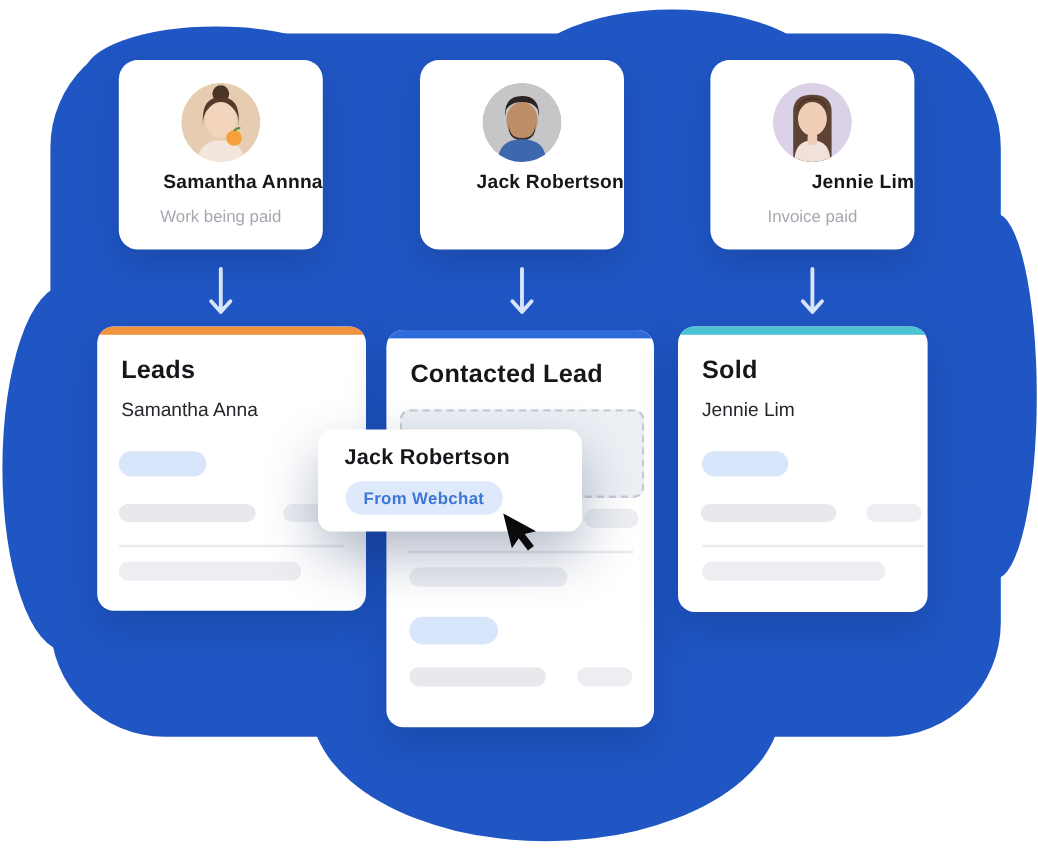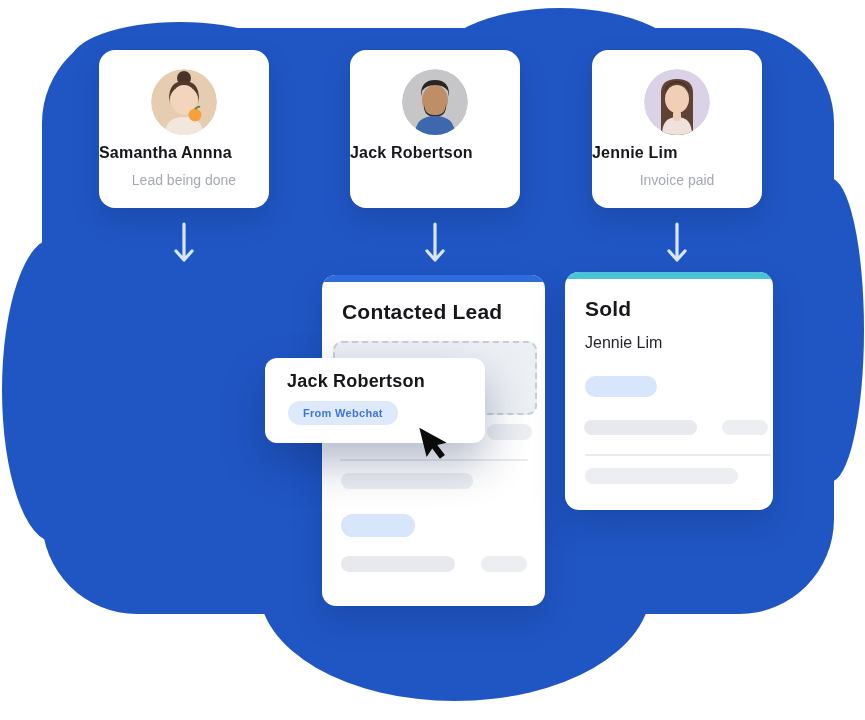--- a/index.html
+++ b/index.html
@@ -14,21 +14,21 @@
   .person-card{
     position:absolute;top:50px;width:170px;height:158px;background:#fff;
     border-radius:16px;box-shadow:0 12px 28px rgba(8,30,80,.20);
   }
   .avatar{
     position:absolute;top:19px;left:50%;transform:translateX(-50%);
     width:66px;height:66px;border-radius:50%;overflow:hidden;
   }
   .avatar svg{display:block;width:66px;height:66px;}
   .person-name{
-    position:absolute;top:94px;left:0;right:0;text-align:left;
+    position:absolute;top:94px;left:0;right:0;text-align:right;
     font-size:16px;font-weight:700;color:#15171b;letter-spacing:.2px;
   }
   .person-status{
     position:absolute;top:122px;left:0;right:0;text-align:center;
     font-size:14px;font-weight:400;color:#a4a8b0;
   }
 
   
   .arrow{position:absolute;top:222px;width:22px;height:44px;}
 
@@ -63,21 +63,21 @@
     background:#fff;border-radius:12px;
     box-shadow:0 20px 44px rgba(8,30,80,.30);
   }
   .drag-name{
     position:absolute;left:22px;top:13px;
     font-size:18px;font-weight:700;color:#15171b;letter-spacing:.2px;
   }
   .drag-badge{
     position:absolute;left:23px;top:43px;
     padding:6px 15px;border-radius:999px;
-    font-size:11px;font-weight:700;letter-spacing:.3px;
+    font-size:14px;font-weight:700;letter-spacing:.3px;
   }
   .cursor{position:absolute;left:421px;top:424px;width:30px;height:38px;transform:rotate(-14deg);}
 </style>
 </head>
 <body>
 
 <div class="stage">
 
   <svg class="blob" viewBox="0 0 865 720" aria-hidden="true">
     <g fill="#2056C4">
@@ -96,21 +96,21 @@
         <circle cx="33" cy="33" r="33" fill="#E6CDB2"></circle>
         <circle cx="33" cy="9" r="7" fill="#4A3428"></circle>
         <path d="M18 30 Q18 12 33 12 Q48 12 48 30 L48 36 Q48 18 33 18 Q18 18 18 36 Z" fill="#55392B"></path>
         <ellipse cx="33" cy="31" rx="13" ry="15" fill="#F2D5BC"></ellipse>
         <path d="M14 66 Q14 48 33 48 Q52 48 52 66 Z" fill="#F3E6DC"></path>
         <circle cx="44" cy="46" r="6.5" fill="#F5A03C"></circle>
         <path d="M44 40 q3 -3 5 -2" stroke="#5F8A3C" stroke-width="2" fill="none"></path>
       </svg>
     </div>
     <div class="person-name">Samantha Annna</div>
-    <div class="person-status">Lead being done</div>
+    <div class="person-status">Work being paid</div>
   </div>
 
   <div class="person-card" style="left:350px">
     <div class="avatar">
       <svg viewBox="0 0 66 66">
         <circle cx="33" cy="33" r="33" fill="#C6C6C8"></circle>
         <ellipse cx="33" cy="31" rx="13" ry="15" fill="#BE8E66"></ellipse>
         <path d="M19 28 Q18 11 33 11 Q48 11 47 28 L46 22 Q42 16 33 16 Q24 16 20 22 Z" fill="#2B2422"></path>
         <path d="M22 34 Q22 46 33 46 Q44 46 44 34 L44 40 Q42 48 33 48 Q24 48 22 40 Z" fill="#3A2E26"></path>
         <path d="M13 66 Q13 47 33 47 Q53 47 53 66 Z" fill="#3E68AE"></path>
@@ -137,20 +137,30 @@
   <svg class="arrow" style="left:173px" viewBox="0 0 22 44">
     <path d="M11 2 V36 M3 29 L11 38 L19 29" fill="none" stroke="#D9E6F9" stroke-width="3.2" stroke-linecap="round" stroke-linejoin="round"></path>
   </svg>
   <svg class="arrow" style="left:424px" viewBox="0 0 22 44">
     <path d="M11 2 V36 M3 29 L11 38 L19 29" fill="none" stroke="#D9E6F9" stroke-width="3.2" stroke-linecap="round" stroke-linejoin="round"></path>
   </svg>
   <svg class="arrow" style="left:666px" viewBox="0 0 22 44">
     <path d="M11 2 V36 M3 29 L11 38 L19 29" fill="none" stroke="#D9E6F9" stroke-width="3.2" stroke-linecap="round" stroke-linejoin="round"></path>
   </svg>
 
+  <div class="column" style="left:81px;top:272px;width:224px;height:237px">
+    <div class="accent-bar" style="background: rgb(240, 146, 62);"></div>
+    <div class="col-title">Leads</div>
+    <div class="col-name">Samantha Anna</div>
+    <div class="pill blue" style="left:18px;top:104px;width:73px;height:21px"></div>
+    <div class="pill gray" style="left:18px;top:148px;width:114px;height:15px"></div>
+    <div class="pill gray-light" style="left:155px;top:148px;width:60px;height:15px"></div>
+    <div class="divider" style="left:18px;top:182px;width:188px"></div>
+    <div class="pill gray-light" style="left:18px;top:196px;width:152px;height:16px"></div>
+  </div>
 
   <div class="column" style="left:322px;top:275px;width:223px;height:331px">
     <div class="accent-bar" style="background: rgb(46, 107, 219);"></div>
     <div class="col-title">Contacted Lead</div>
     <div class="drop-zone"></div>
     <div class="pill gray-light" style="left:165px;top:149px;width:45px;height:16px"></div>
     <div class="divider" style="left:18px;top:184px;width:188px"></div>
     <div class="pill gray-light" style="left:19px;top:198px;width:132px;height:16px"></div>
     <div class="pill blue" style="left:19px;top:239px;width:74px;height:23px"></div>
     <div class="pill gray" style="left:19px;top:281px;width:114px;height:16px"></div>

